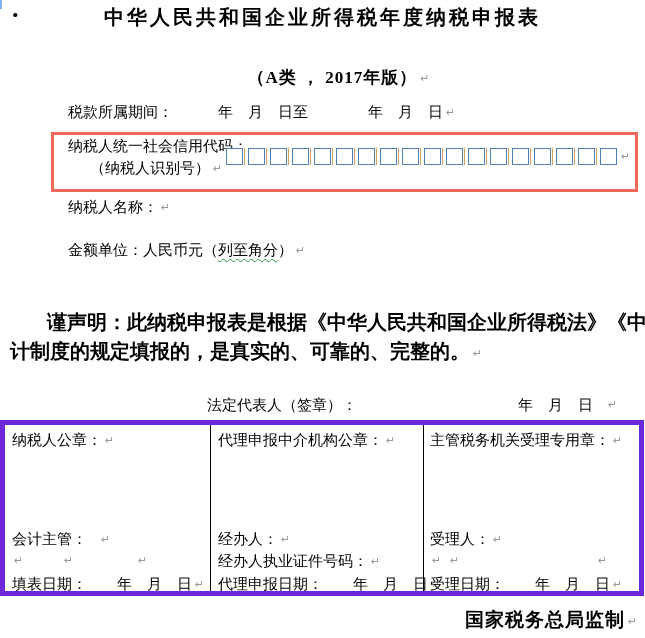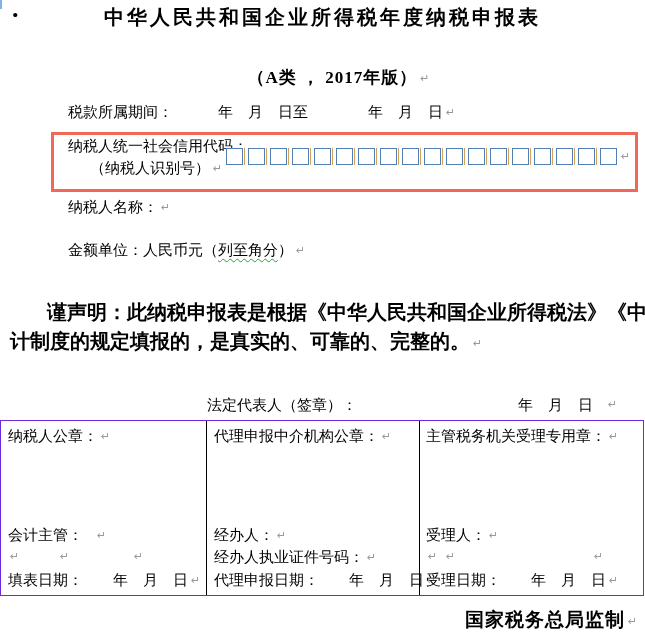--- a/index.html
+++ b/index.html
@@ -42,25 +42,25 @@
   .cc-sq{display:inline-block;width:17px;height:17px;border:1px solid var(--box-border);background:#fff;margin-right:1px;}
   .cc-dv{display:inline-block;width:1px;height:17px;background:var(--box-divider);margin-right:3px;}
   .taxpayer-name{left:68px;top:198px;white-space:nowrap;}
   .amount-unit{left:68px;top:241px;white-space:nowrap;}
   .wavy{
     text-decoration:underline wavy var(--wavy-underline);
     text-decoration-thickness:1px;text-underline-offset:3px;
   }
   .declaration{left:10px;top:298px;width:630px;font-weight:bold;font-size:20px;line-height:29px;}
   .decl-line{white-space:nowrap;}
-  .decl-indent{padding-left:37px;}
+  .decl-indent{padding-left:37px;margin-top:10px;}
   .legal-rep-label{left:207px;top:396px;white-space:pre;}
   .legal-rep-date{left:518px;top:396px;white-space:pre;}
   .legal-rep-pmark{left:605px;top:398px;}
-  .seal-table{left:0;top:420px;width:644px;height:176px;border:1px solid #6d28d9;}
+  .seal-table{left:0;top:420px;width:644px;height:176px;border:5px solid #6d28d9;}
   .cell{position:absolute;top:0;height:100%;}
   .cell-1{left:0;width:205px;}
   .cell-2{left:205px;width:232px;border-left:1px solid #000;}
   .cell-3{left:418px;width:201px;border-left:1px solid #000;}
   .row-seal{top:6px;}
   .row-mid{top:105px;}
   .row-mid2{top:127px;}
   .row-date{top:150px;}
   .cline{position:absolute;left:7px;white-space:pre;font-size:15px;line-height:18px;}
   .marksline .pmark{position:absolute;top:0;margin:0;}

